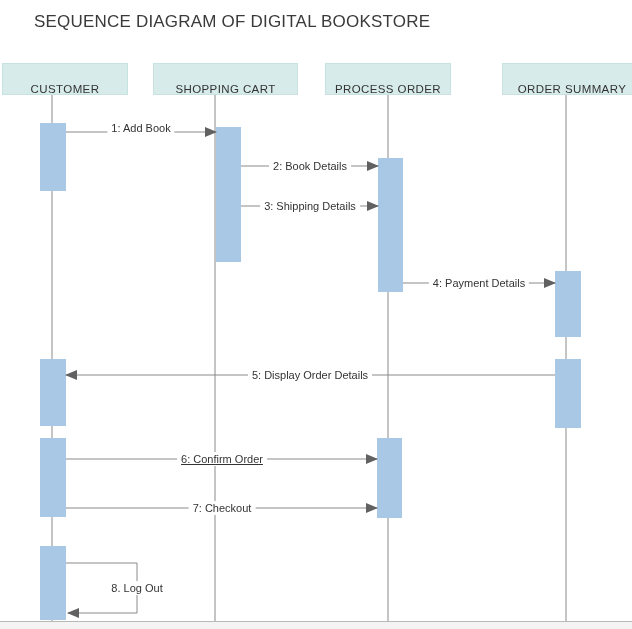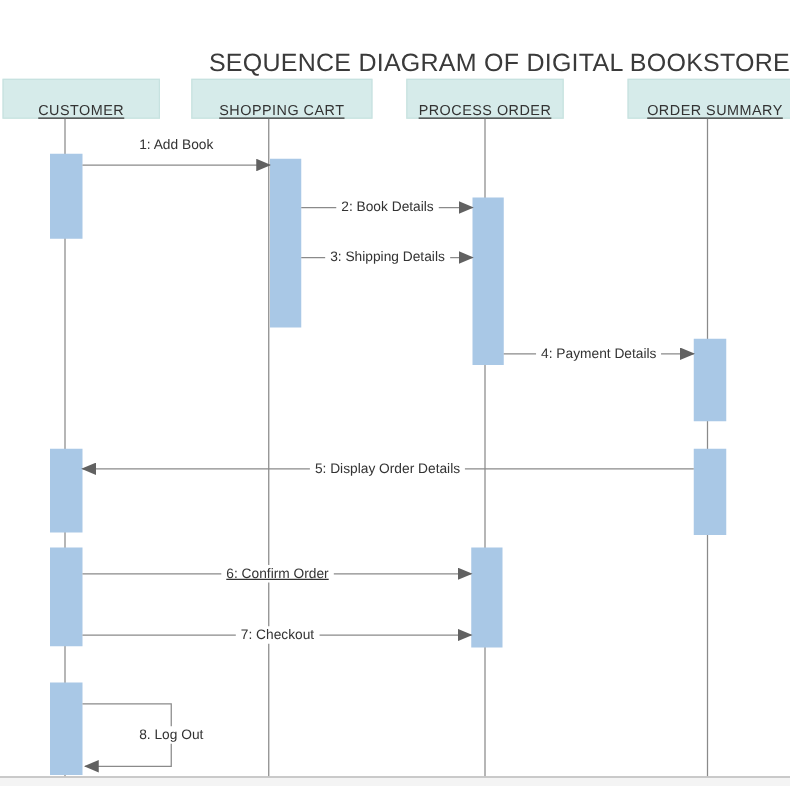--- a/index.html
+++ b/index.html
@@ -11,30 +11,30 @@
     --text:#333333;
     --page-border:#b9b9b9;
     --below-page:#f4f4f4;
   }
   html,body{margin:0;padding:0;background:#ffffff;}
   .canvas{
     position:relative;width:632px;height:629px;background:#ffffff;overflow:hidden;
     font-family:"Liberation Sans", sans-serif;color:var(--text);
   }
   .title{
-    position:absolute;top:12px;left:34px;right:0;text-align:right;
-    font-size:20px;letter-spacing:0.2px;color:#3a3a3a;white-space:nowrap;margin-top:28px;
+    position:absolute;top:12px;left:34px;right:0;text-align:left;
+    font-size:17px;letter-spacing:0.2px;color:#3a3a3a;white-space:nowrap;
   }
   .actor{
     position:absolute;top:63px;height:32px;background:var(--actor-box-fill);
     border:1px solid var(--actor-box-border);box-sizing:border-box;
     display:flex;align-items:center;justify-content:center;
   }
   .actor-label{
-    font-size:11.5px;letter-spacing:0.4px;text-decoration:underline;
+    font-size:11.5px;letter-spacing:0.4px;
     text-underline-offset:2px;white-space:nowrap;color:#333;margin-top:20px;
   }
   svg.layer{position:absolute;left:0;top:0;}
   .lifeline{stroke:var(--line);stroke-width:1;}
   .activation{fill:var(--activation-fill);}
   .msgline{stroke:var(--line);stroke-width:1;fill:none;}
   .pageline{stroke:var(--page-border);stroke-width:1.2;}
   .belowpage{fill:var(--below-page);}
   .msg{
     position:absolute;transform:translate(-50%,-50%);
@@ -90,21 +90,21 @@
     <line class="msgline" x1="403" y1="283" x2="555" y2="283" marker-end="url(#arrow)"></line>
     <line class="msgline" x1="555" y1="375" x2="66" y2="375" marker-end="url(#arrow)"></line>
     <line class="msgline" x1="66" y1="459" x2="377" y2="459" marker-end="url(#arrow)"></line>
     <line class="msgline" x1="66" y1="508" x2="377" y2="508" marker-end="url(#arrow)"></line>
     <polyline class="msgline" points="66,563 137,563 137,613 68,613" marker-end="url(#arrow)"></polyline>
 
     <rect class="belowpage" x="0" y="622" width="632" height="7"></rect>
     <line class="pageline" x1="0" y1="621.5" x2="632" y2="621.5"></line>
   </svg>
 
-  <div class="msg" style="left:141px;top:116px;">1: Add Book</div>
+  <div class="msg" style="left:141px;top:128px;">1: Add Book</div>
   <div class="msg" style="left:310px;top:166px;">2: Book Details</div>
   <div class="msg" style="left:310px;top:206px;">3: Shipping Details</div>
   <div class="msg" style="left:479px;top:283px;">4: Payment Details</div>
   <div class="msg" style="left:310px;top:375px;">5: Display Order Details</div>
   <div class="msg" style="left:222px;top:459px;text-decoration:underline;">6: Confirm Order</div>
   <div class="msg" style="left:222px;top:508px;">7: Checkout</div>
   <div class="msg" style="left:137px;top:588px;">8. Log Out</div>
 
 </div>
 

